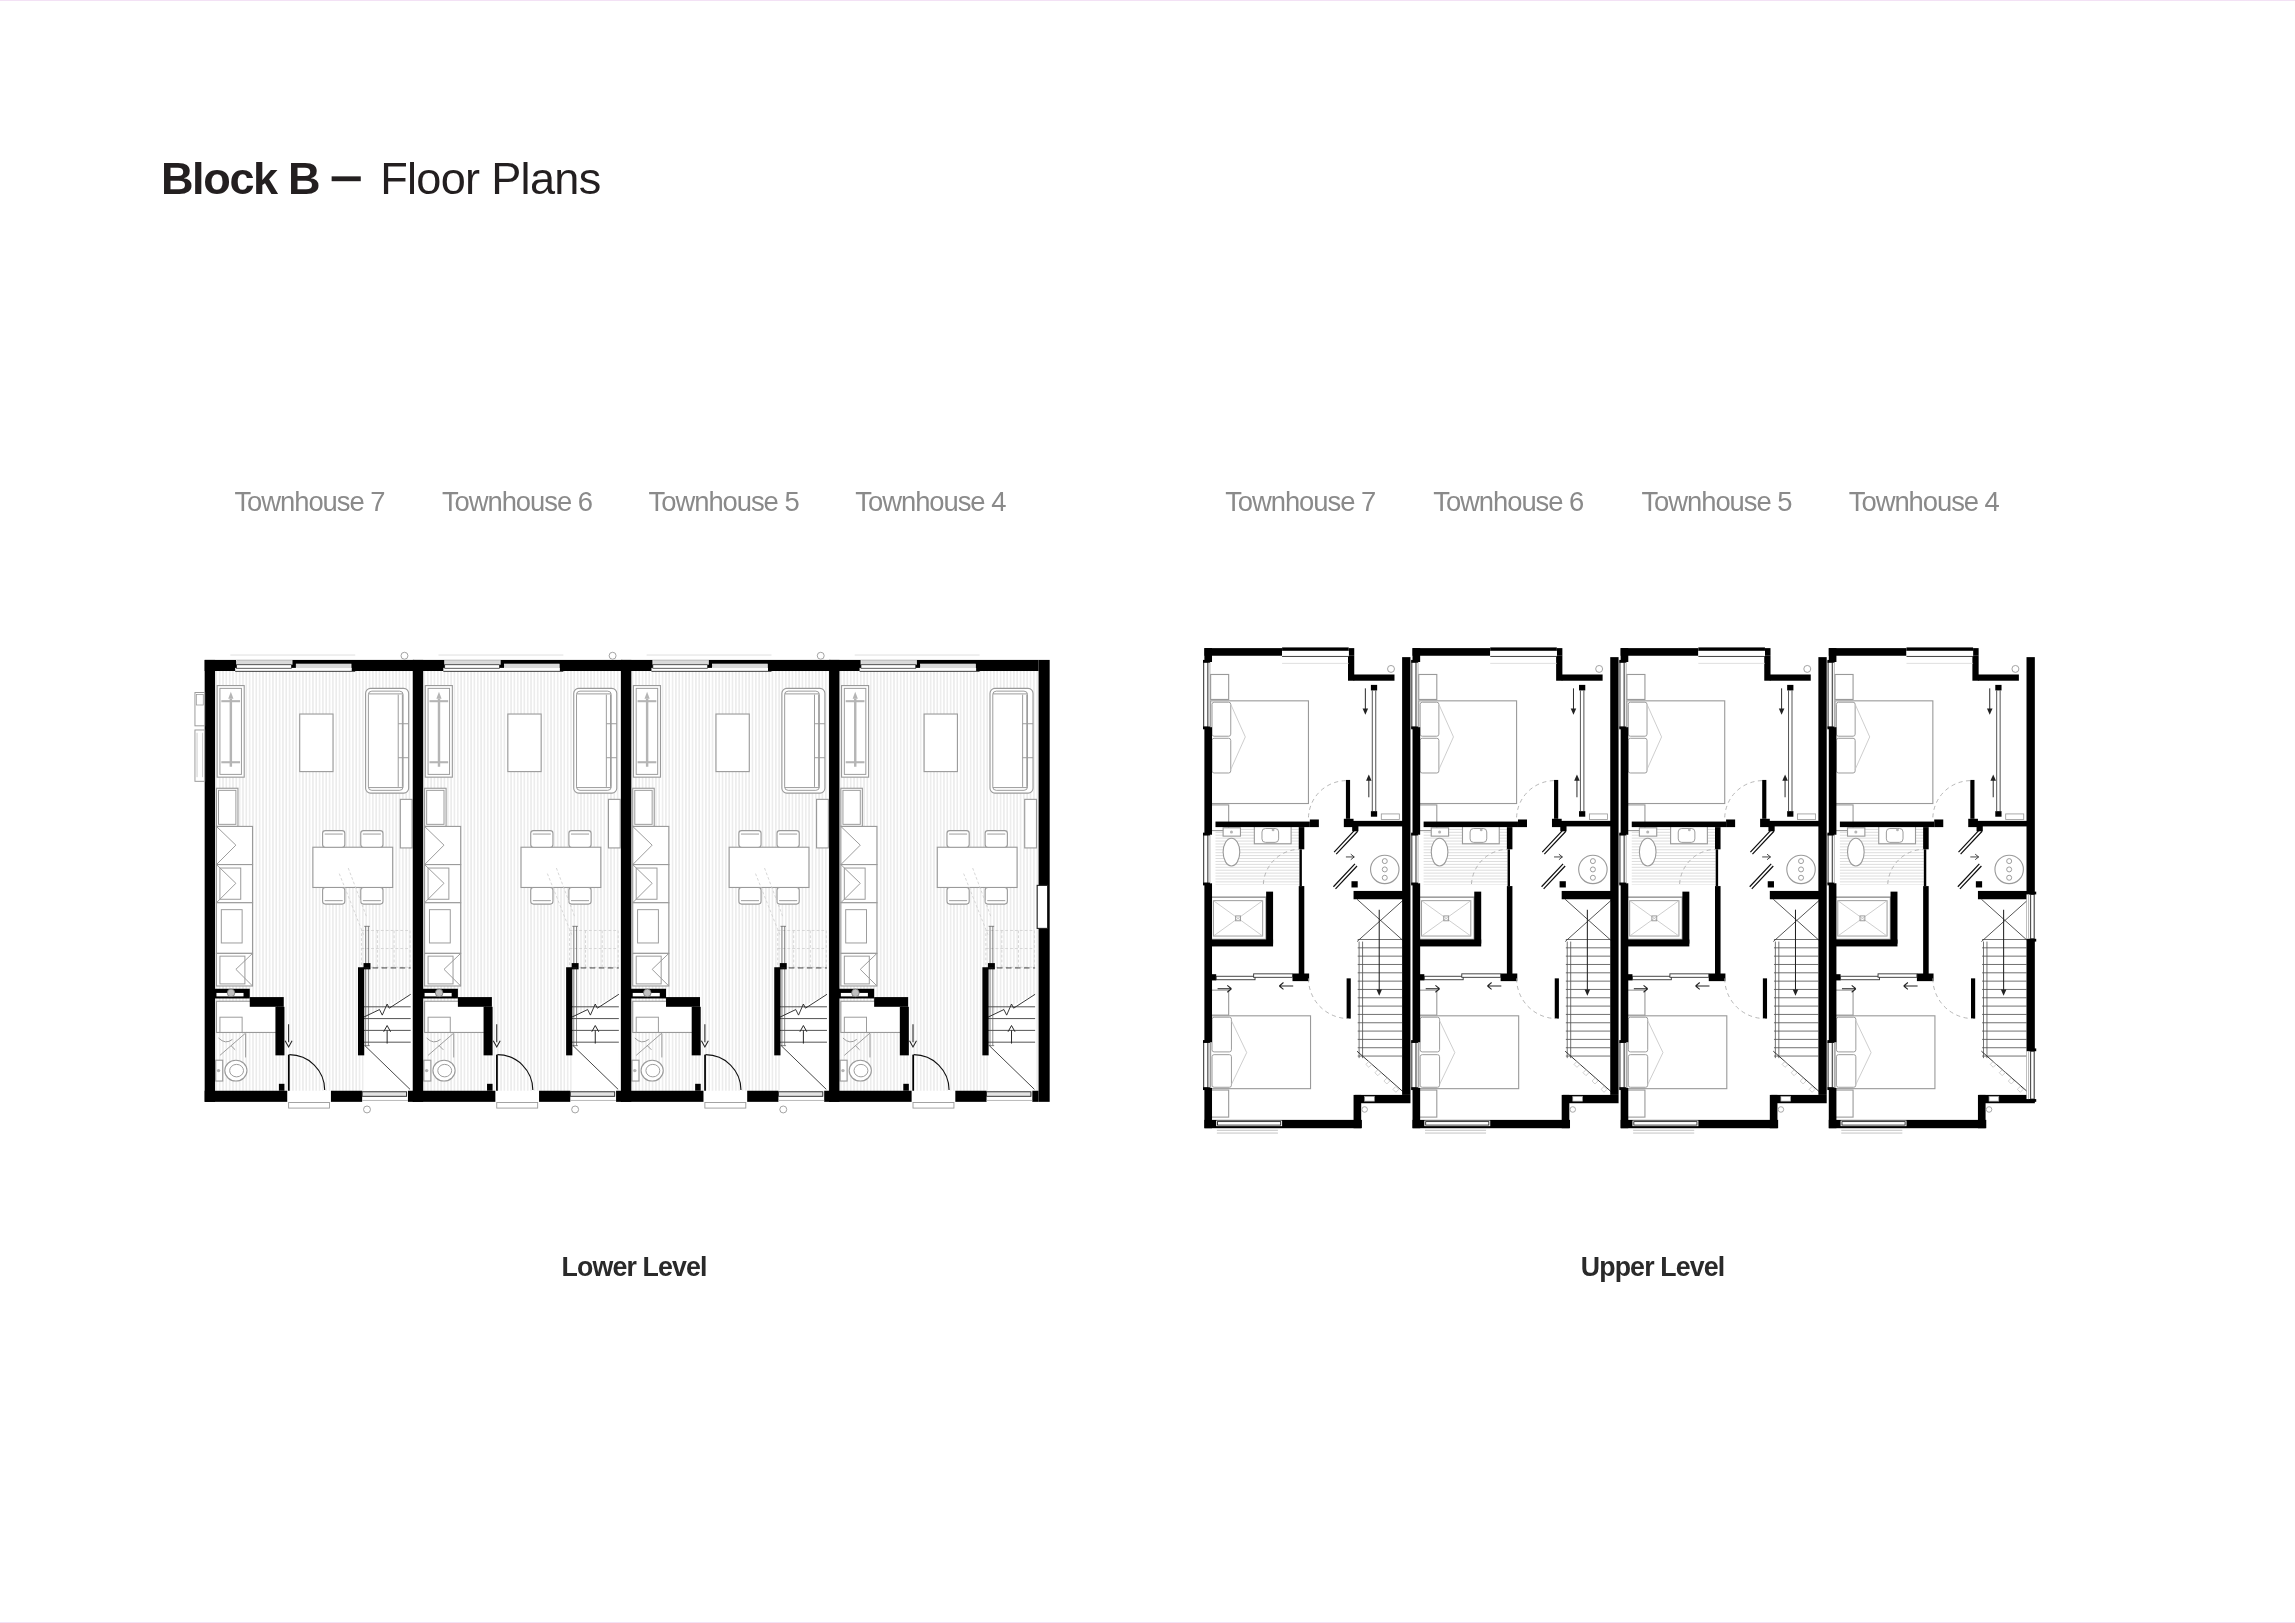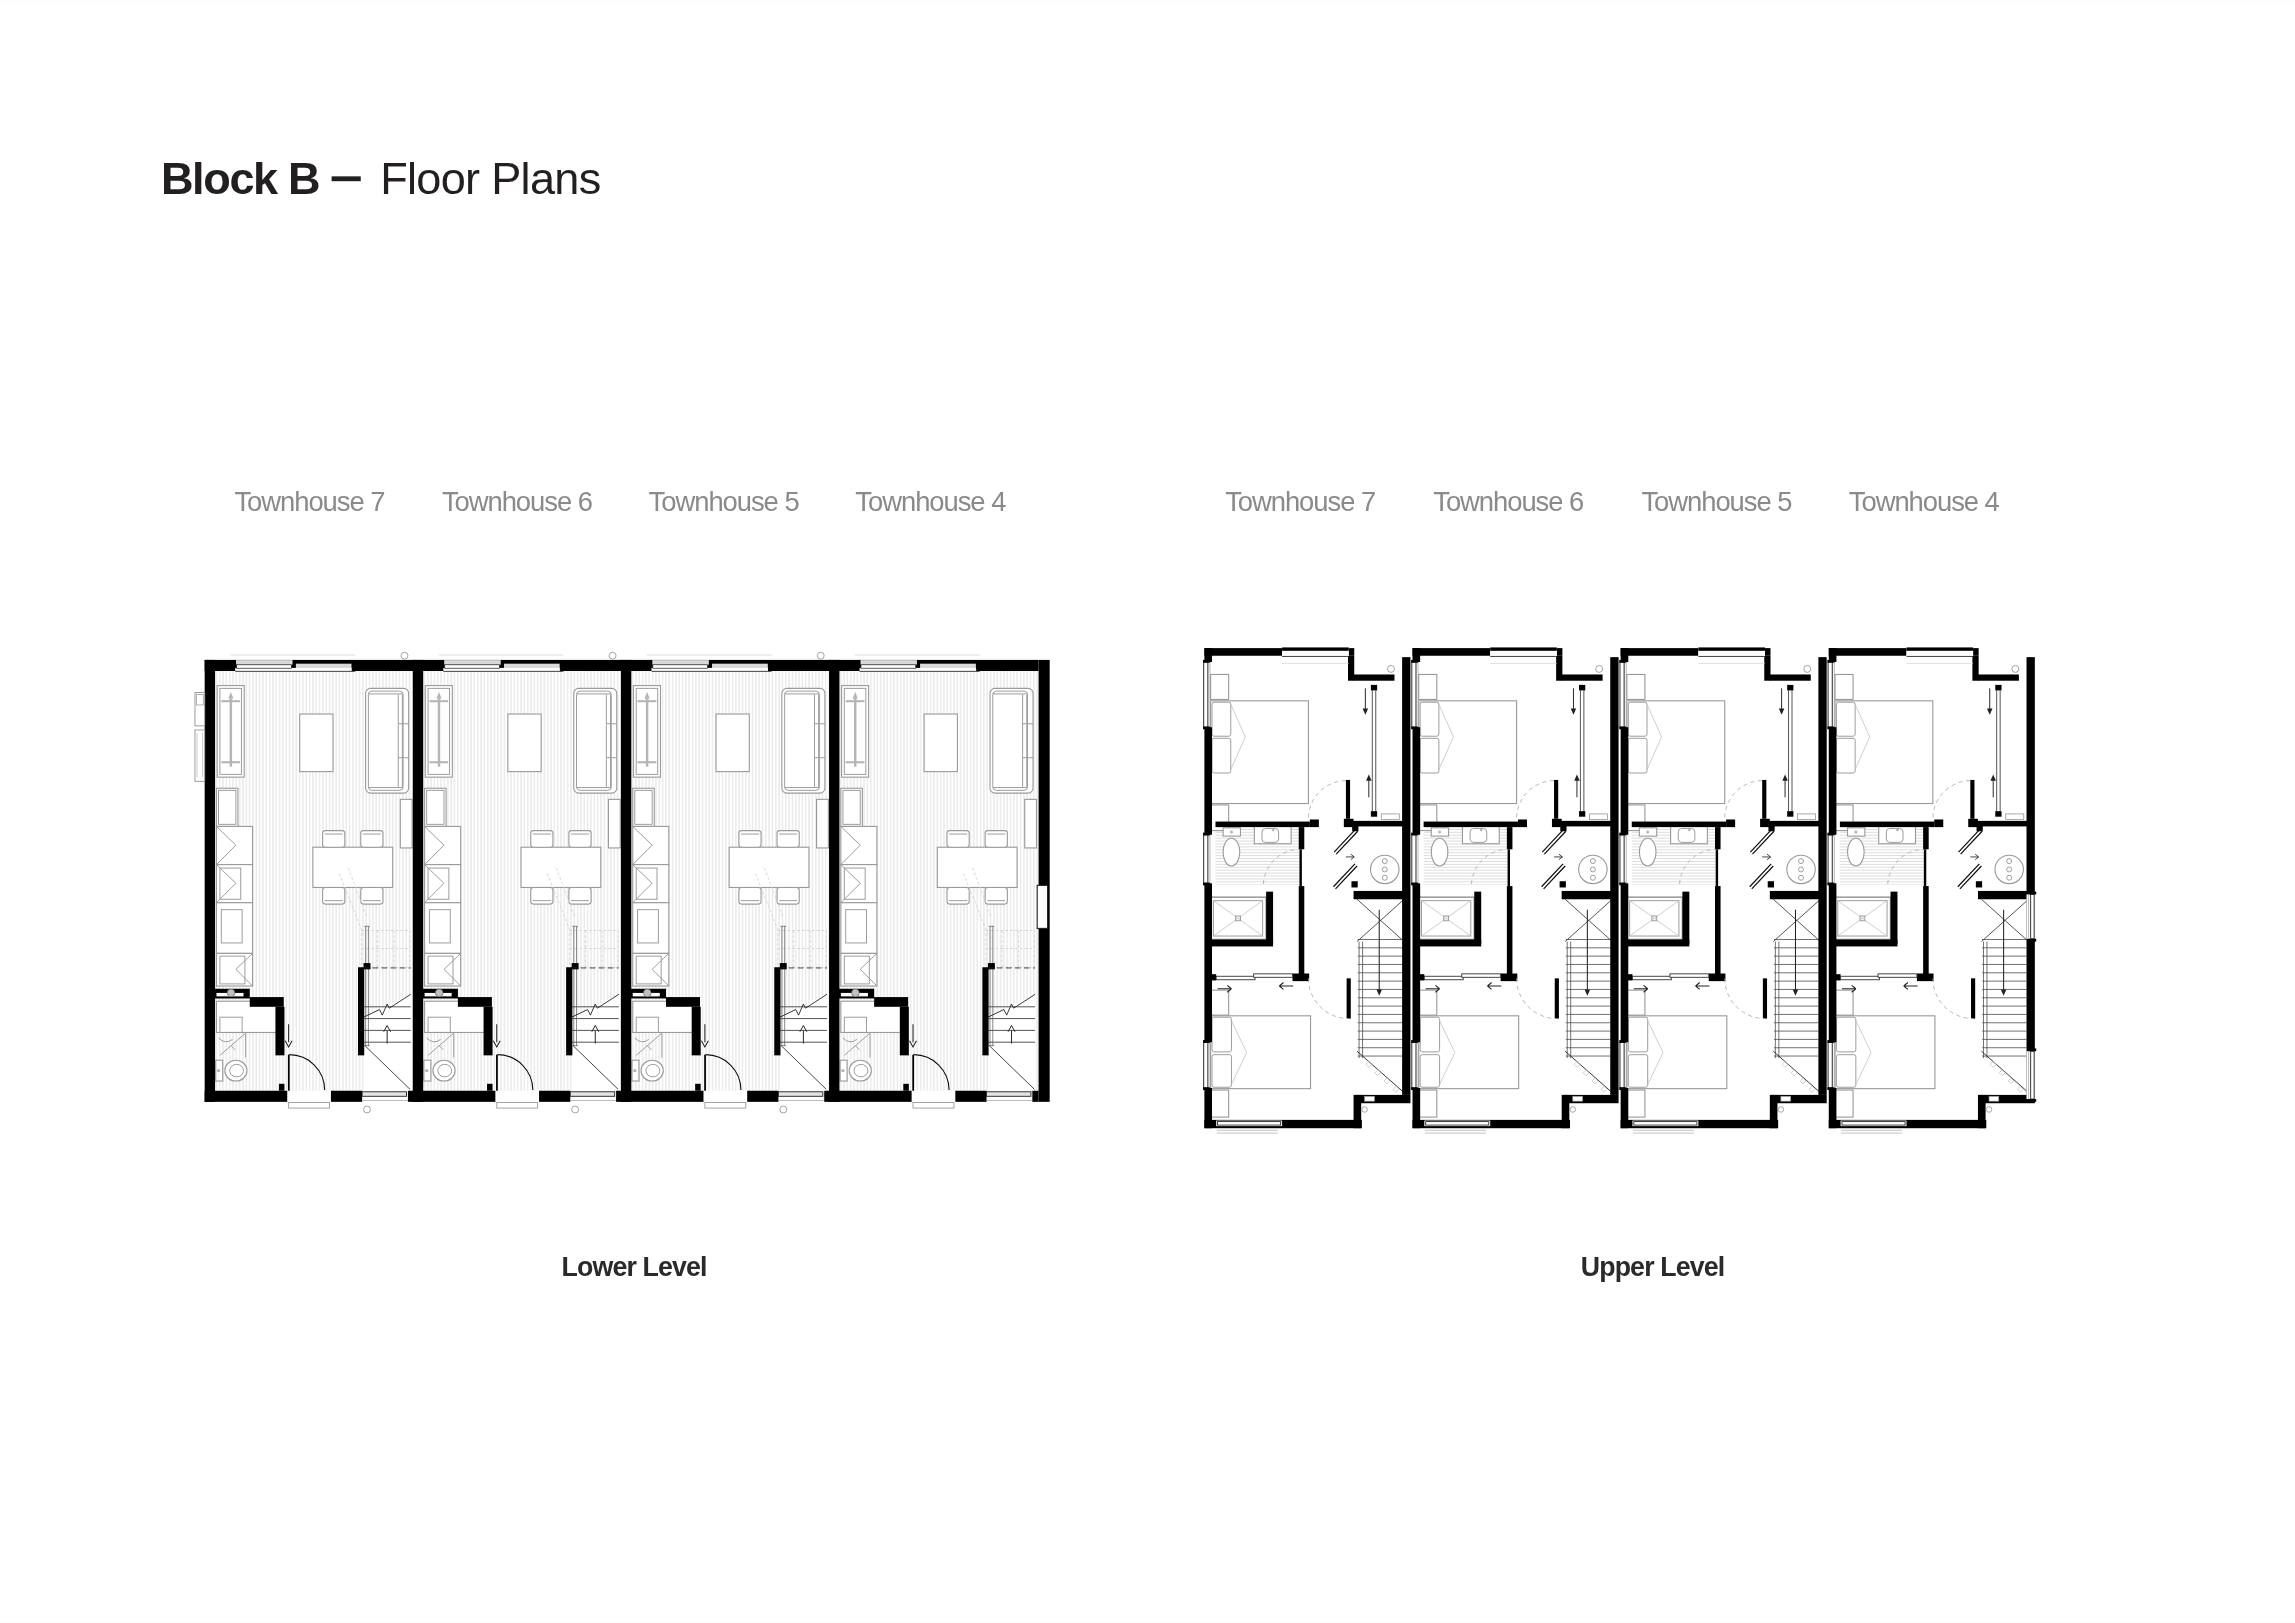--- a/index.html
+++ b/index.html
@@ -1,16 +1,16 @@
 <!DOCTYPE html>
 <html style="font-size:11px"><head>
 <meta charset="utf-8">
 <style>
 html,body{margin:0;padding:0;background:#ffffff;}
-#page{position:relative;width:2295px;height:1623px;background:#e5e5e5;overflow:hidden;
+#page{position:relative;width:2295px;height:1623px;background:#a21caf;overflow:hidden;
  font-family:"Liberation Sans",sans-serif;}
 svg{position:absolute;left:0;top:0;}
 </style>
 </head>
 <body>
 <div id="page">
 <svg width="2295" height="1623" viewBox="0 0 3308 2339">
 <defs>
 
 <pattern id="vh" width="4.8" height="8" patternUnits="userSpaceOnUse">

